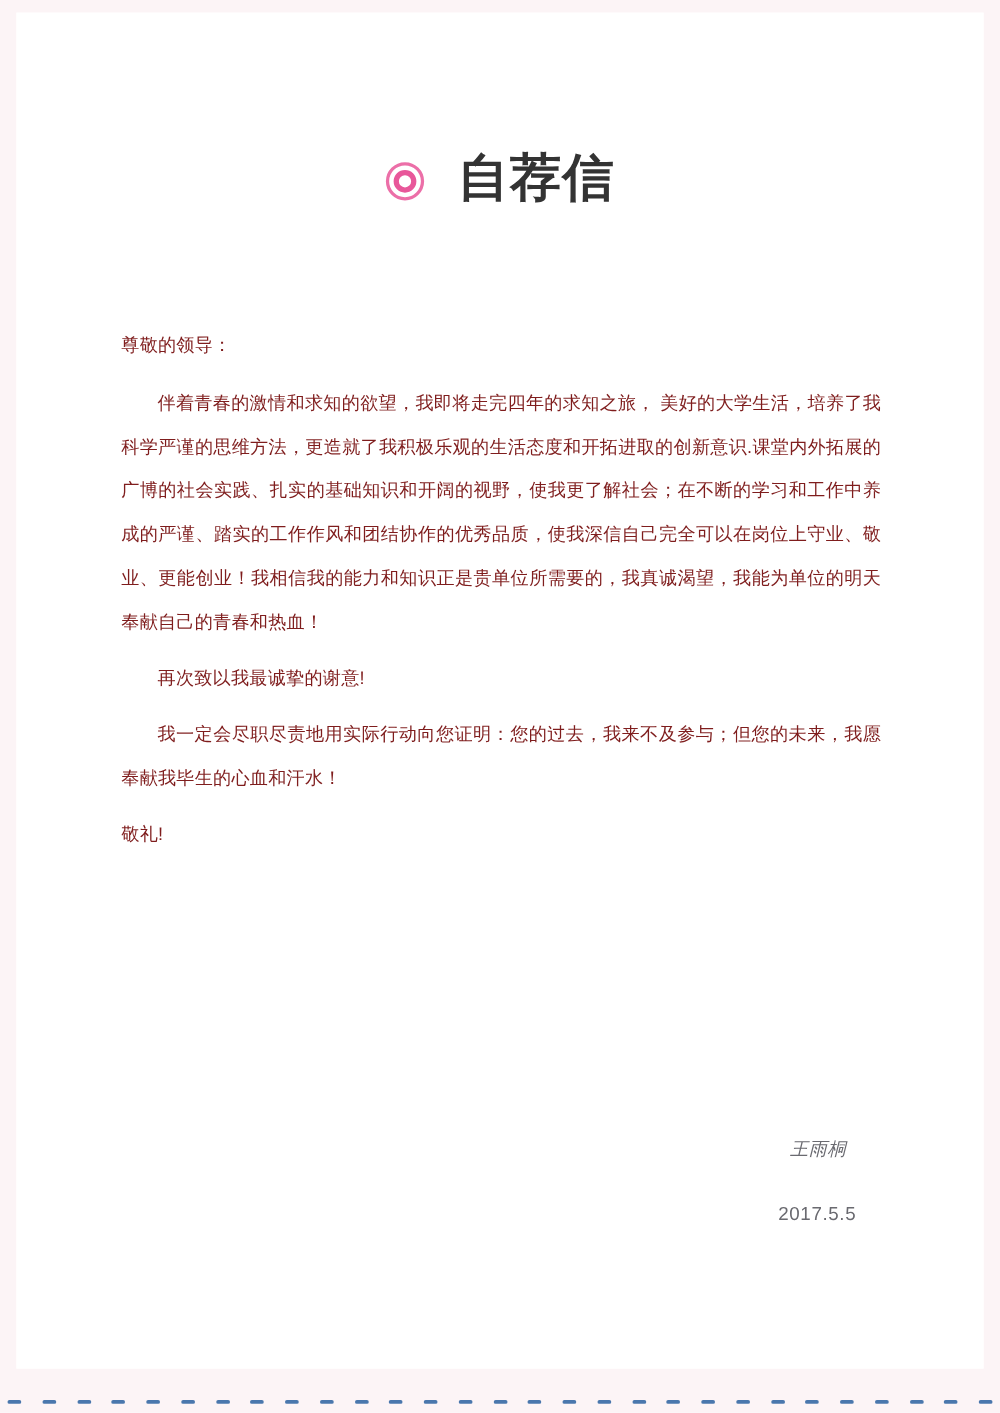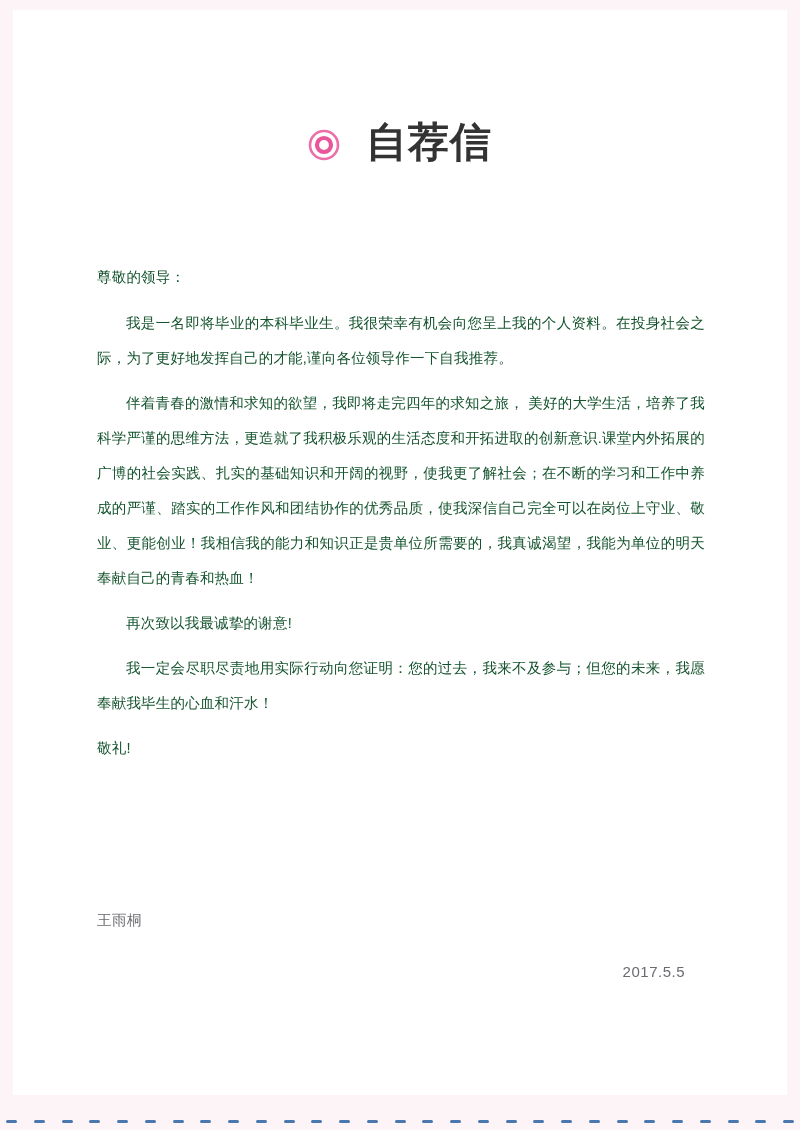--- a/index.html
+++ b/index.html
@@ -63,21 +63,21 @@
 
   
   .letter-body {
     position: absolute;
     left: 84px;
     top: 250px;
     width: 608px;
   }
   .para {
     font-size: 14.5px;
-    color: #14532d;
+    color: #7f1d1d;
     line-height: 35px;
     margin: 0 0 10px 0;
     text-align: justify;
     text-justify: inter-ideograph;
     letter-spacing: 0.2px;
   }
   .para.indent {
     text-indent: 2em;
   }
   .para.salutation {
@@ -93,24 +93,25 @@
   
   .sign-block {
     position: absolute;
     left: 84px;
     top: 898px;
     width: 608px;
   }
   .sign-name {
     font-size: 14.5px;
     color: #6a6a70;
-    text-align: left;
+    text-align: right;
     padding-right: 28px;
     line-height: 24px;
     letter-spacing: 0.5px;
+    font-style: italic;
   }
   .sign-date {
     font-size: 15px;
     color: #6a6a70;
     text-align: right;
     padding-right: 20px;
     line-height: 24px;
     margin-top: 28px;
     letter-spacing: 0.5px;
   }
@@ -149,21 +150,20 @@
         <circle cx="16" cy="16" r="7" fill="none" stroke="#e8579a" stroke-width="4.2"></circle>
       </svg>
       <div class="doc-title">自荐信</div>
     </div>
 
     <div class="letter-body">
 
       <p class="para no-indent salutation">尊敬的领导：</p>
 
 
-      <p class="para indent">我是一名即将毕业的本科毕业生。我很荣幸有机会向您呈上我的个人资料。在投身社会之际，为了更好地发挥自己的才能,谨向各位领导作一下自我推荐。</p>
 
       <p class="para indent">伴着青春的激情和求知的欲望，我即将走完四年的求知之旅， 美好的大学生活，培养了我科学严谨的思维方法，更造就了我积极乐观的生活态度和开拓进取的创新意识.课堂内外拓展的广博的社会实践、扎实的基础知识和开阔的视野，使我更了解社会；在不断的学习和工作中养成的严谨、踏实的工作作风和团结协作的优秀品质，使我深信自己完全可以在岗位上守业、敬业、更能创业！我相信我的能力和知识正是贵单位所需要的，我真诚渴望，我能为单位的明天奉献自己的青春和热血！</p>
 
       <p class="para indent">再次致以我最诚挚的谢意!</p>
 
       <p class="para indent">我一定会尽职尽责地用实际行动向您证明：您的过去，我来不及参与；但您的未来，我愿奉献我毕生的心血和汗水！</p>
 
 
       <p class="para no-indent">敬礼!</p>
 

